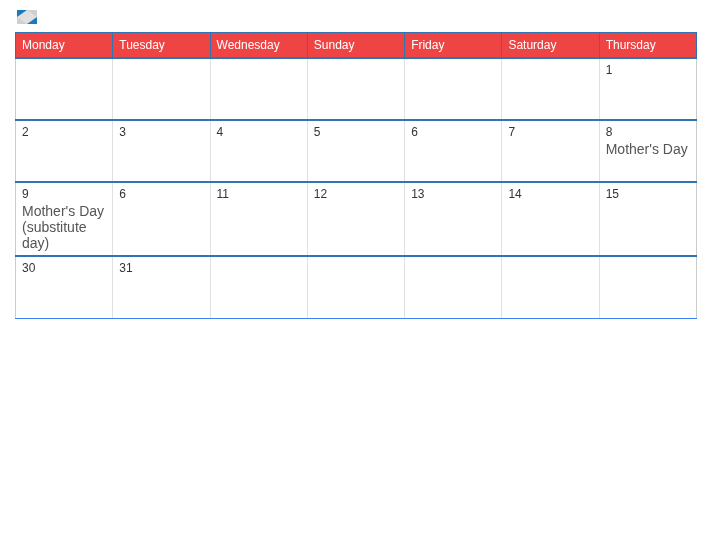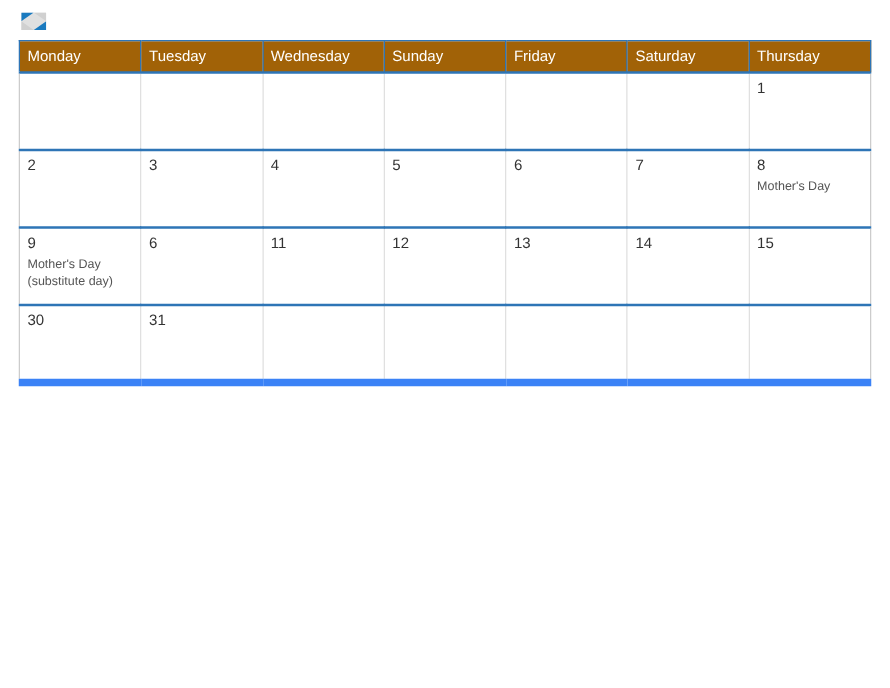--- a/index.html
+++ b/index.html
@@ -56,21 +56,21 @@
       color: #333;
       text-align: right;
       min-width: 70px;
     }
     .calendar {
       width: 100%;
       border-collapse: collapse;
       border: 1px solid #ccc;
     }
     .calendar thead tr {
-      background-color: #a16207;
+      background-color: #ef4444;
     }
     .calendar thead th {
       color: #fff;
       font-size: 12px;
       font-weight: normal;
       padding: 5px 6px;
       text-align: left;
       border: 1px solid #2e75b6;
       width: calc(100% / 7);
     }
@@ -87,29 +87,29 @@
       border-left: 1px solid #e0e0e0;
       border-right: 1px solid #e0e0e0;
     }
     .calendar tbody td:first-child {
       border-left: 1px solid #ccc;
     }
     .calendar tbody td:last-child {
       border-right: 1px solid #ccc;
     }
     .calendar tbody tr:last-child td {
-      border-bottom: 6px solid #3b82f6;
+      border-bottom: 1px solid #3b82f6;
     }
     .day-num {
       display: block;
       font-size: 12px;
       margin-bottom: 2px;
     }
     .holiday {
-      font-size: 10px;
+      font-size: 14px;
       color: #555;
     }
     .empty {
       background: #f9f9f9;
     }
     .last-row td {
       height: 50px;
     }
   </style>
 </head>

